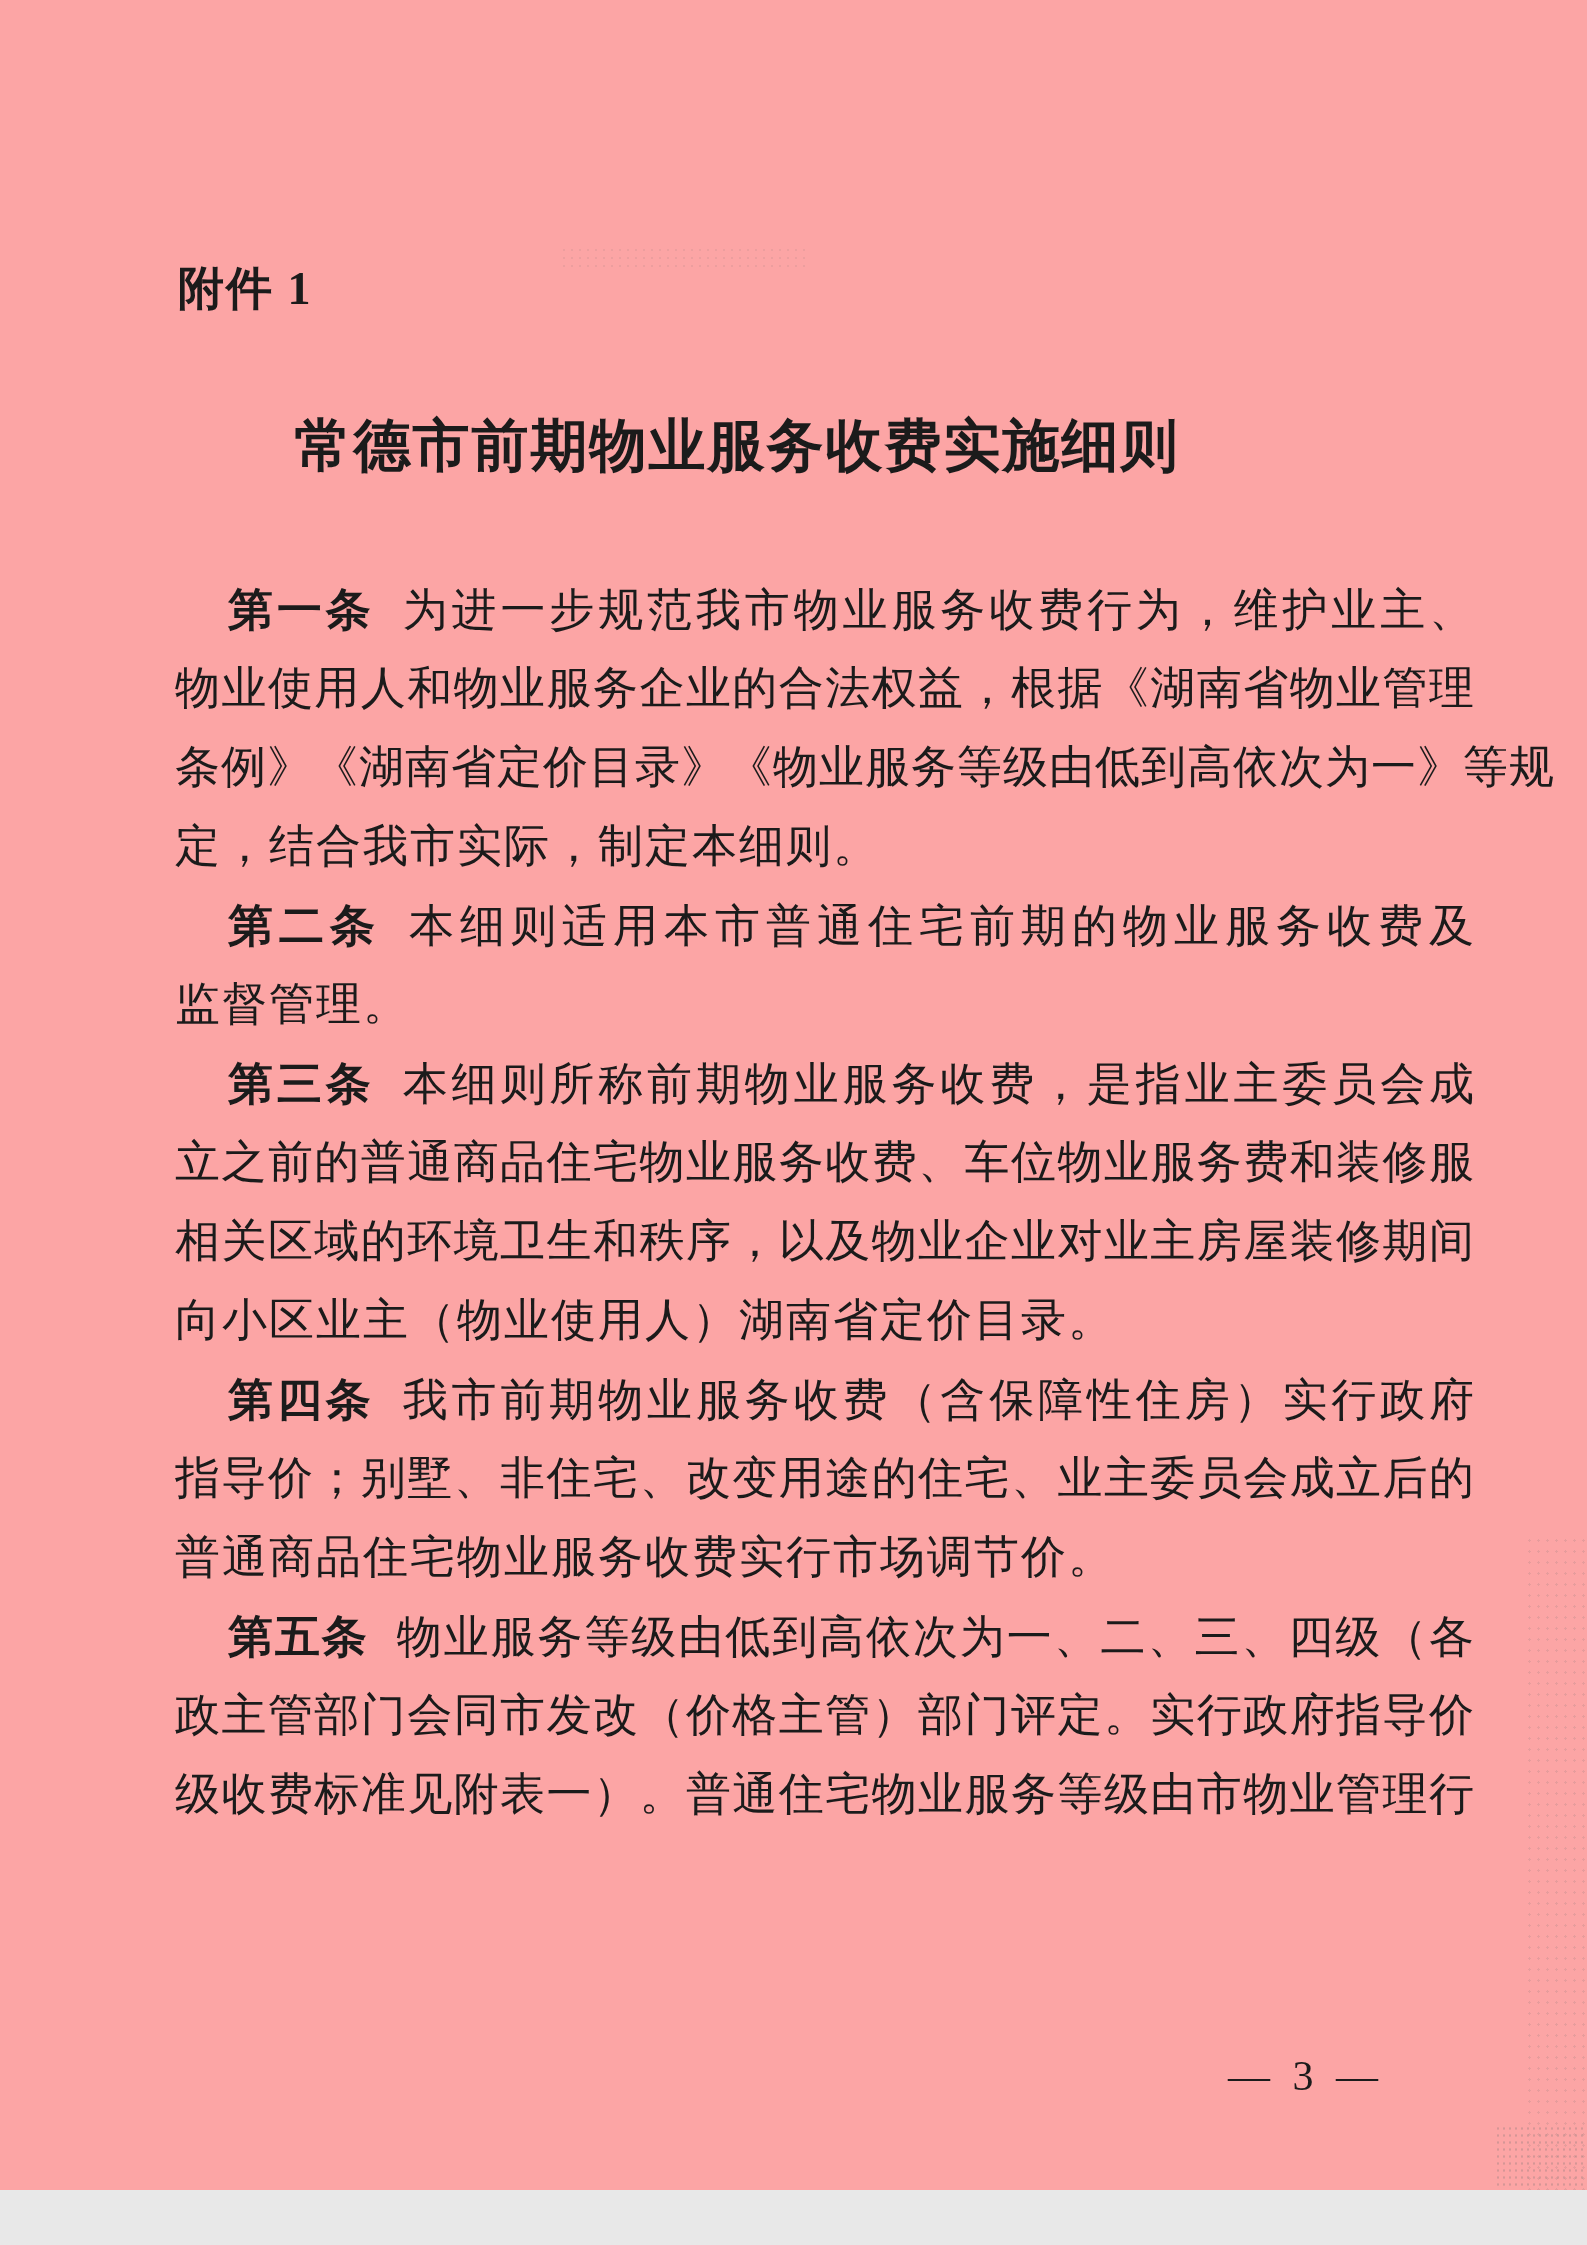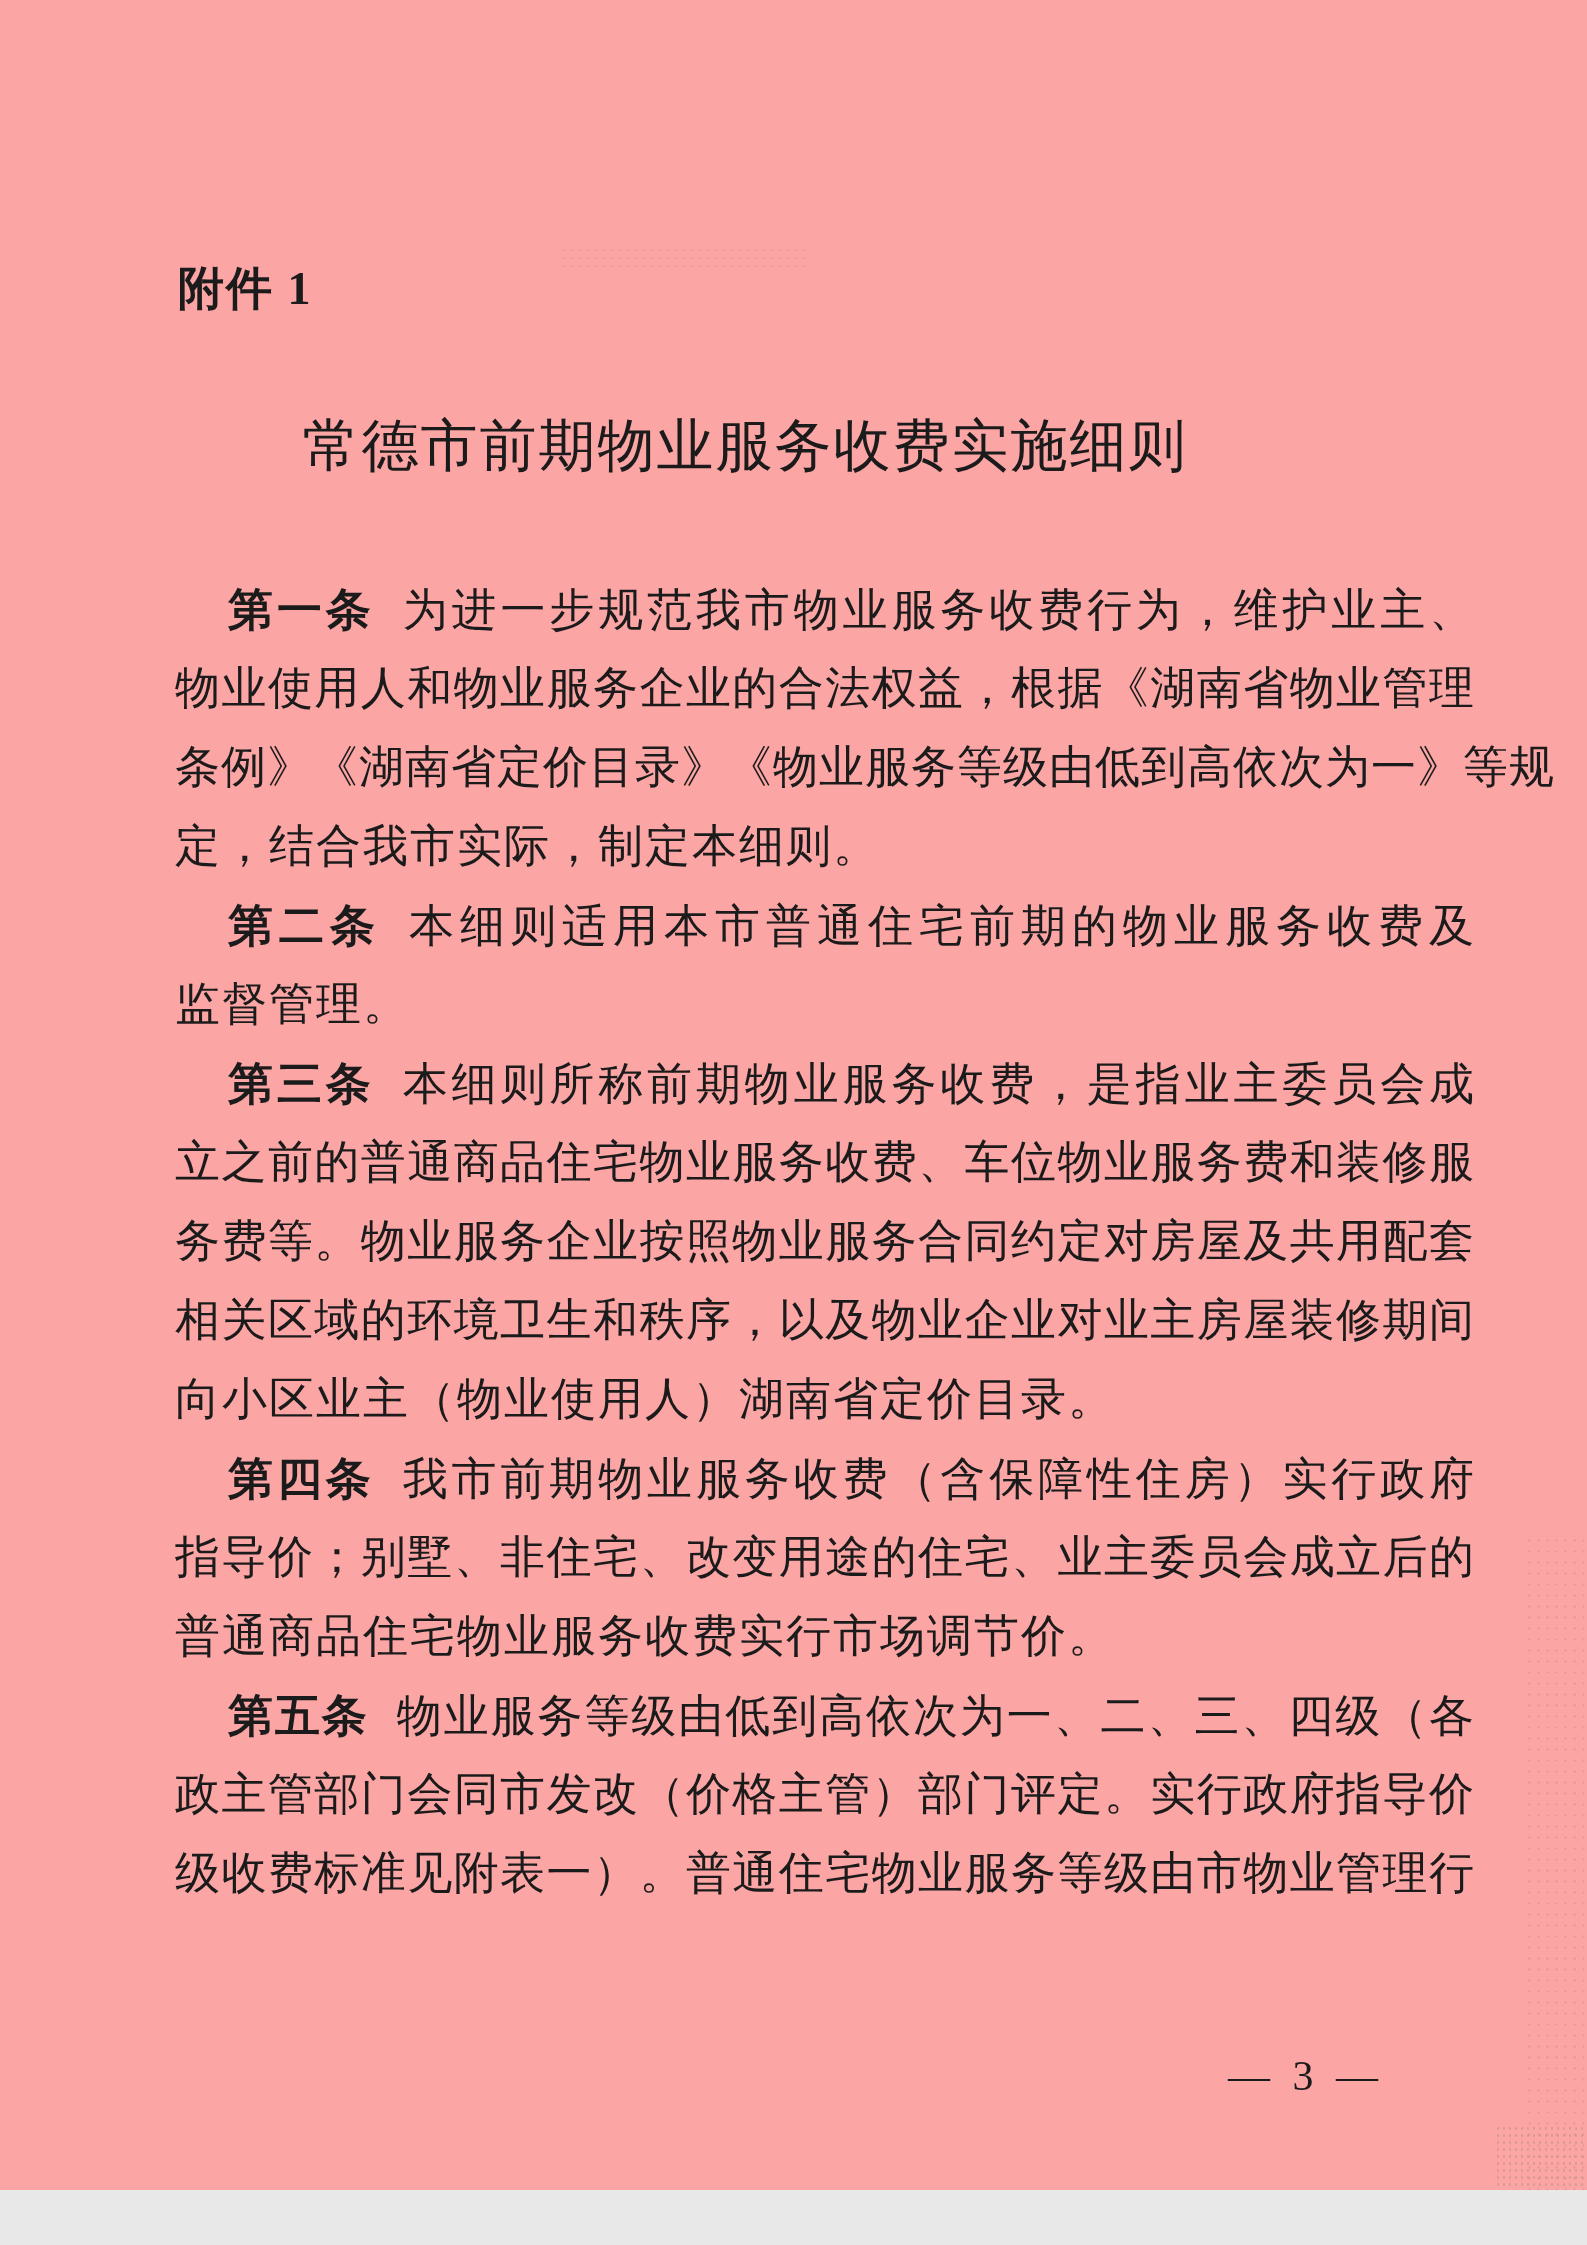--- a/index.html
+++ b/index.html
@@ -20,26 +20,26 @@
     position: absolute;
     left: 178px;
     top: 258px;
     font-size: 46px;
     font-weight: 600;
     letter-spacing: 2px;
     white-space: nowrap;
   }
   .title {
     position: absolute;
-    left: 95px;
+    left: 87px;
     top: 408px;
     width: 1300px;
     text-align: center;
     font-size: 57px;
-    font-weight: 400;
+    font-weight: 700;
     letter-spacing: 2px;
     white-space: nowrap;
   }
   .doc-body {
     position: absolute;
     left: 175px;
     top: 570px;
     width: 1300px;
   }
   .line {
@@ -119,21 +119,20 @@
 
   <div class="doc-body">
       <div class="line first"><span class="term-label">第一条</span>为进一步规范我市物业服务收费行为，维护业主、</div>
       <div class="line">物业使用人和物业服务企业的合法权益，根据《湖南省物业管理</div>
       <div class="line">条例》《湖南省定价目录》《物业服务等级由低到高依次为一》等规</div>
       <div class="line short">定，结合我市实际，制定本细则。</div>
       <div class="line first"><span class="term-label">第二条</span>本细则适用本市普通住宅前期的物业服务收费及</div>
       <div class="line short">监督管理。</div>
       <div class="line first"><span class="term-label">第三条</span>本细则所称前期物业服务收费，是指业主委员会成</div>
       <div class="line">立之前的普通商品住宅物业服务收费、车位物业服务费和装修服</div>
-      <div class="line">务费等。物业服务企业按照物业服务合同约定对房屋及共用配套</div>
       <div class="line">相关区域的环境卫生和秩序，以及物业企业对业主房屋装修期间</div>
       <div class="line short">向小区业主（物业使用人）湖南省定价目录。</div>
       <div class="line first"><span class="term-label">第四条</span>我市前期物业服务收费（含保障性住房）实行政府</div>
       <div class="line">指导价；别墅、非住宅、改变用途的住宅、业主委员会成立后的</div>
       <div class="line short">普通商品住宅物业服务收费实行市场调节价。</div>
       <div class="line first"><span class="term-label">第五条</span>物业服务等级由低到高依次为一、二、三、四级（各</div>
       <div class="line">政主管部门会同市发改（价格主管）部门评定。实行政府指导价</div>
       <div class="line">级收费标准见附表一）。普通住宅物业服务等级由市物业管理行</div>
     </div>
 

